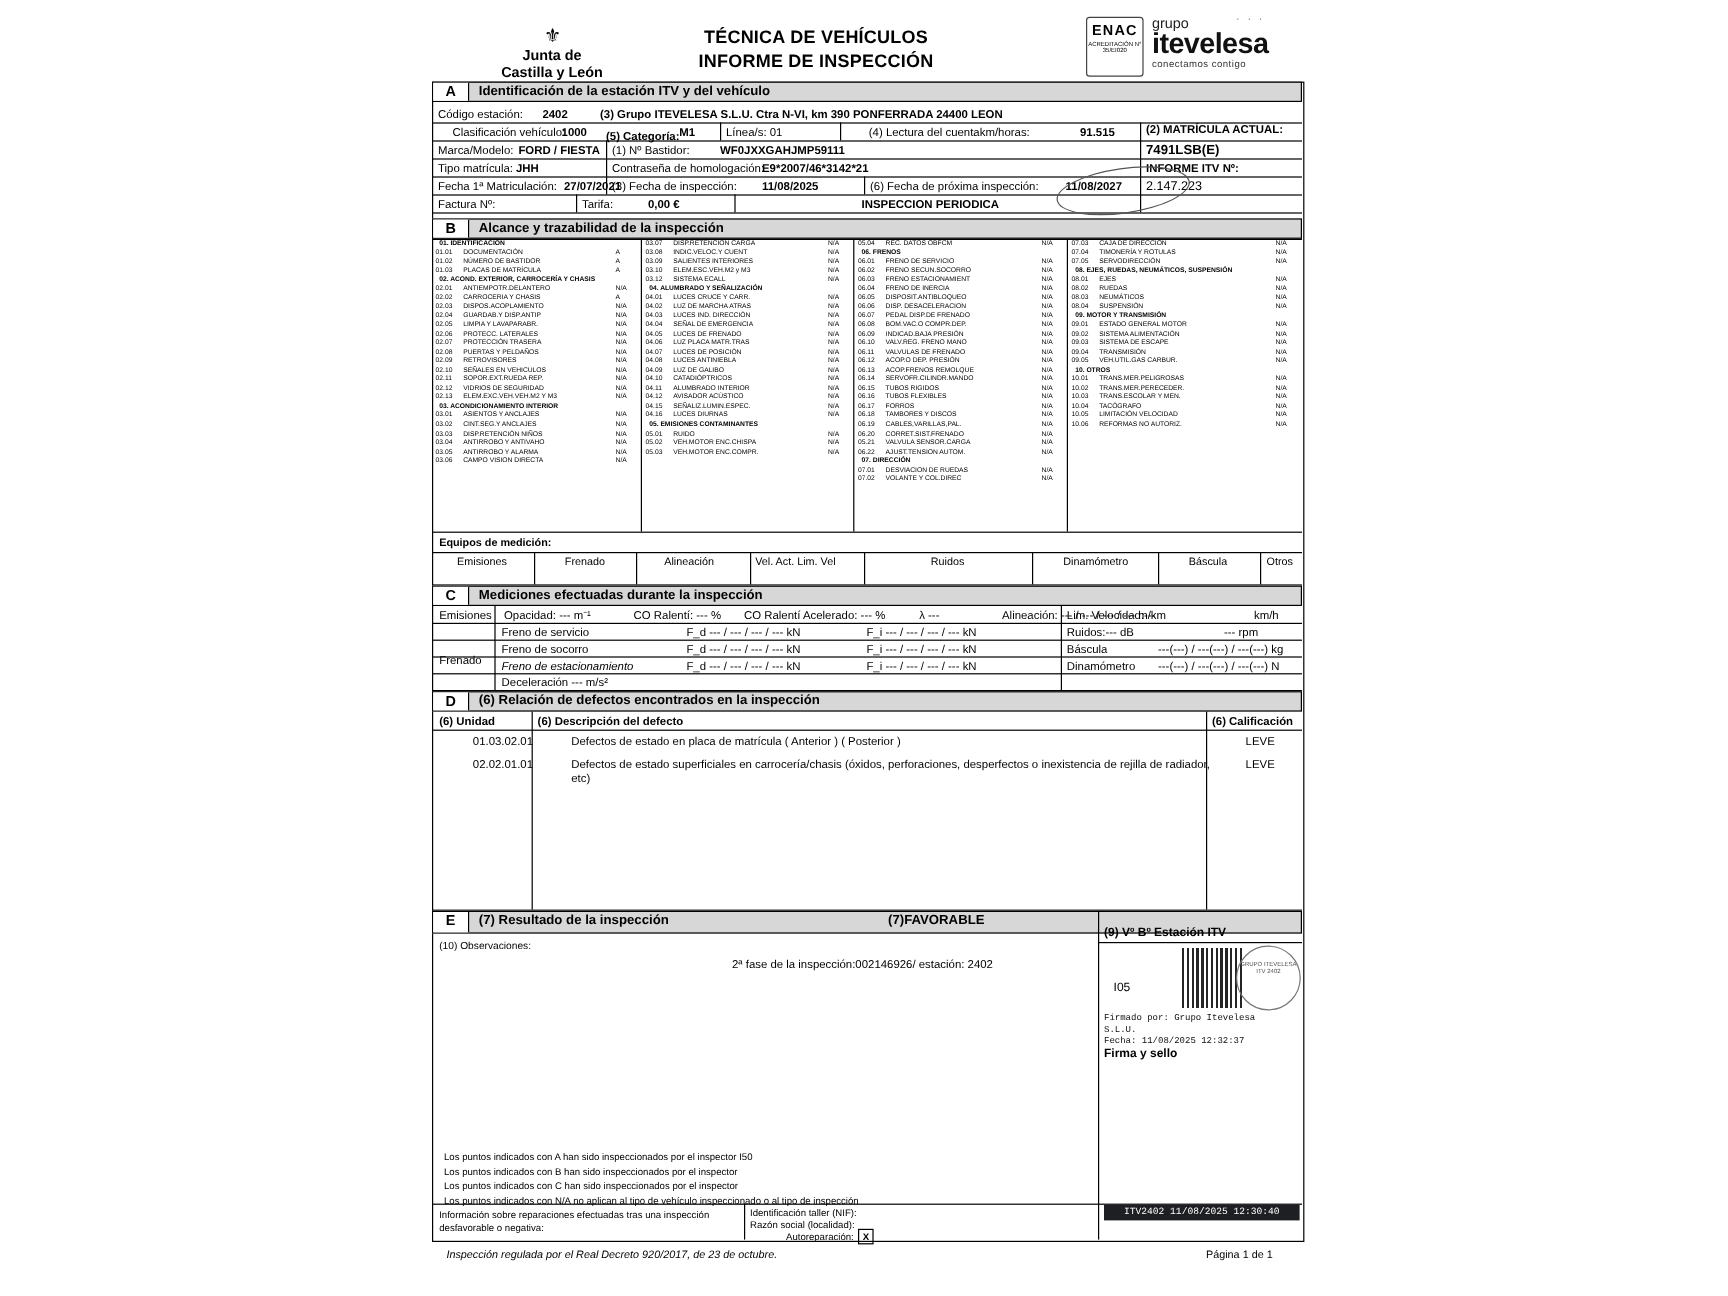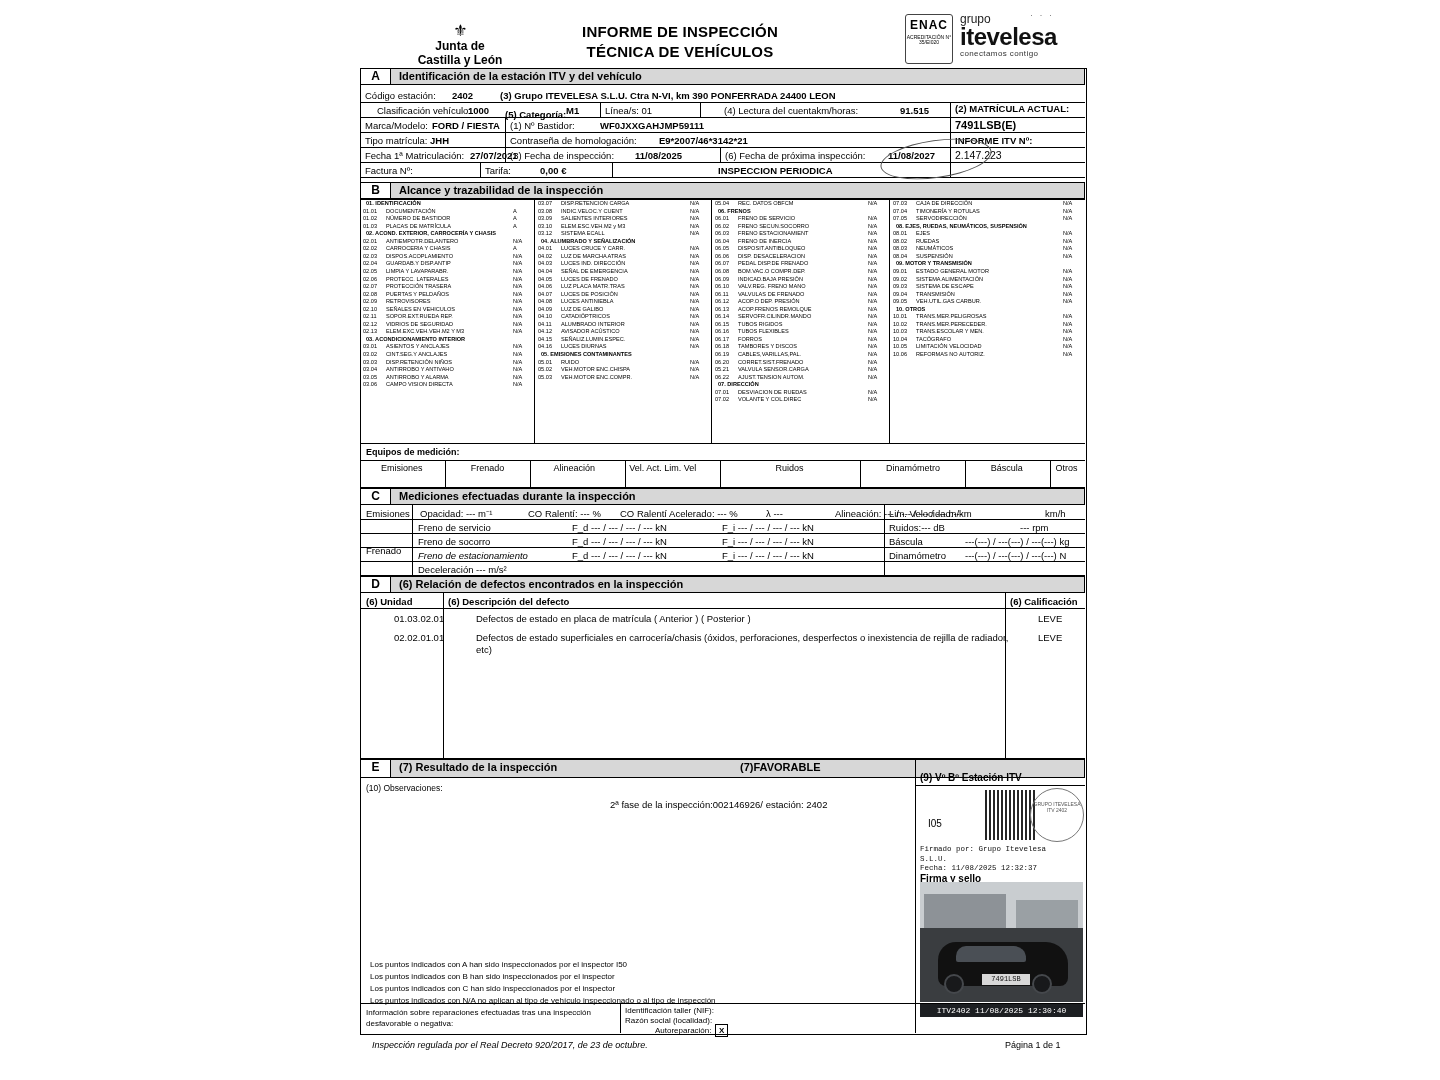--- a/index.html
+++ b/index.html
@@ -71,22 +71,22 @@
 
 <div class="page">
 
   <div class="jcyl">
     <div class="crest">⚜</div>
     <div><b>Junta de</b></div>
     <div><b>Castilla y León</b></div>
   </div>
 
   <div class="title">
+    <div>TÉCNICA DE VEHÍCULOS</div>
     <div>INFORME DE INSPECCIÓN</div>
-    <div>TÉCNICA DE VEHÍCULOS</div>
   </div>
 
   <div class="enac">
     <div class="big">ENAC</div>
     <div class="sm">ACREDITACIÓN N° 35/EI020</div>
   </div>
 
   <div class="dots">· · ·</div>
   <div class="itev">
     <div class="g">grupo</div>
@@ -132,21 +132,21 @@
   <div class="t b" style="left:955px;top:120px;font-size:11px;">7491LSB(E)</div>
 
   <div class="t" style="left:365px;top:120px;">Marca/Modelo:</div>
   <div class="t b" style="left:432px;top:120px;">FORD / FIESTA</div>
   <div class="t" style="left:510px;top:120px;">(1) Nº Bastidor:</div>
   <div class="t b" style="left:600px;top:120px;">WF0JXXGAHJMP59111</div>
 
   <div class="t" style="left:365px;top:135px;">Tipo matrícula:</div>
   <div class="t b" style="left:430px;top:135px;">JHH</div>
   <div class="t" style="left:510px;top:135px;">Contraseña de homologación:</div>
-  <div class="t b" style="left:659px;top:135px;">E9*2007/46*3142*21</div>
+  <div class="t b" style="left:635px;top:135px;">E9*2007/46*3142*21</div>
   <div class="t b" style="left:955px;top:135px;">INFORME ITV Nº:</div>
   <div class="t" style="left:955px;top:150px;font-size:10.5px;">2.147.223</div>
 
   <div class="t" style="left:365px;top:150px;">Fecha 1ª Matriculación:</div>
   <div class="t b" style="left:470px;top:150px;">27/07/2021</div>
   <div class="t" style="left:510px;top:150px;">(3) Fecha de inspección:</div>
   <div class="t b" style="left:635px;top:150px;">11/08/2025</div>
   <div class="t" style="left:725px;top:150px;">(6) Fecha de próxima inspección:</div>
   <div class="t b" style="left:888px;top:150px;">11/08/2027</div>
   <div class="ellipse"></div>
@@ -541,31 +541,20 @@
   <div class="qrbox">
       <div class="qr"></div>
     </div>
   <div class="seal">GRUPO ITEVELESA ITV 2402</div>
   <div class="t" style="left:928px;top:818px;font-size:10px;">I05</div>
   <div class="sig">Firmado por: Grupo Itevelesa
 S.L.U.
 Fecha: 11/08/2025 12:32:37</div>
   <div class="t b" style="left:920px;top:873px;font-size:10px;">Firma y sello</div>
 
-  <div class="photo">
-    <div class="sky"></div>
-      <div class="bld"></div>
-      <div class="bld2"></div>
-    <div class="ground"></div>
-    <div class="car"></div>
-      <div class="glass"></div>
-    <div class="wh1"></div>
-      <div class="wh2"></div>
-    <div class="plate">7491LSB</div>
-  </div>
   <div class="photostamp">ITV2402 11/08/2025 12:30:40</div>
 
   <div class="t" style="left:370px;top:959px;font-size:8px;">Los puntos indicados con A han sido inspeccionados por el inspector     I50</div>
   <div class="t" style="left:370px;top:971px;font-size:8px;">Los puntos indicados con B han sido inspeccionados por el inspector</div>
   <div class="t" style="left:370px;top:983px;font-size:8px;">Los puntos indicados con C han sido inspeccionados por el inspector</div>
   <div class="t" style="left:370px;top:995px;font-size:8px;">Los puntos indicados con N/A no aplican al tipo de vehículo inspeccionado o al tipo de inspección</div>
 
   <div class="ln hl" style="left:360px;top:1003px;width:725px;"></div>
   <div class="ln vl" style="left:620px;top:1003px;height:30px;"></div>
   <div class="t" style="left:366px;top:1007px;font-size:8px;width:250px;white-space:normal;">Información sobre reparaciones efectuadas tras una inspección desfavorable o negativa:</div>

